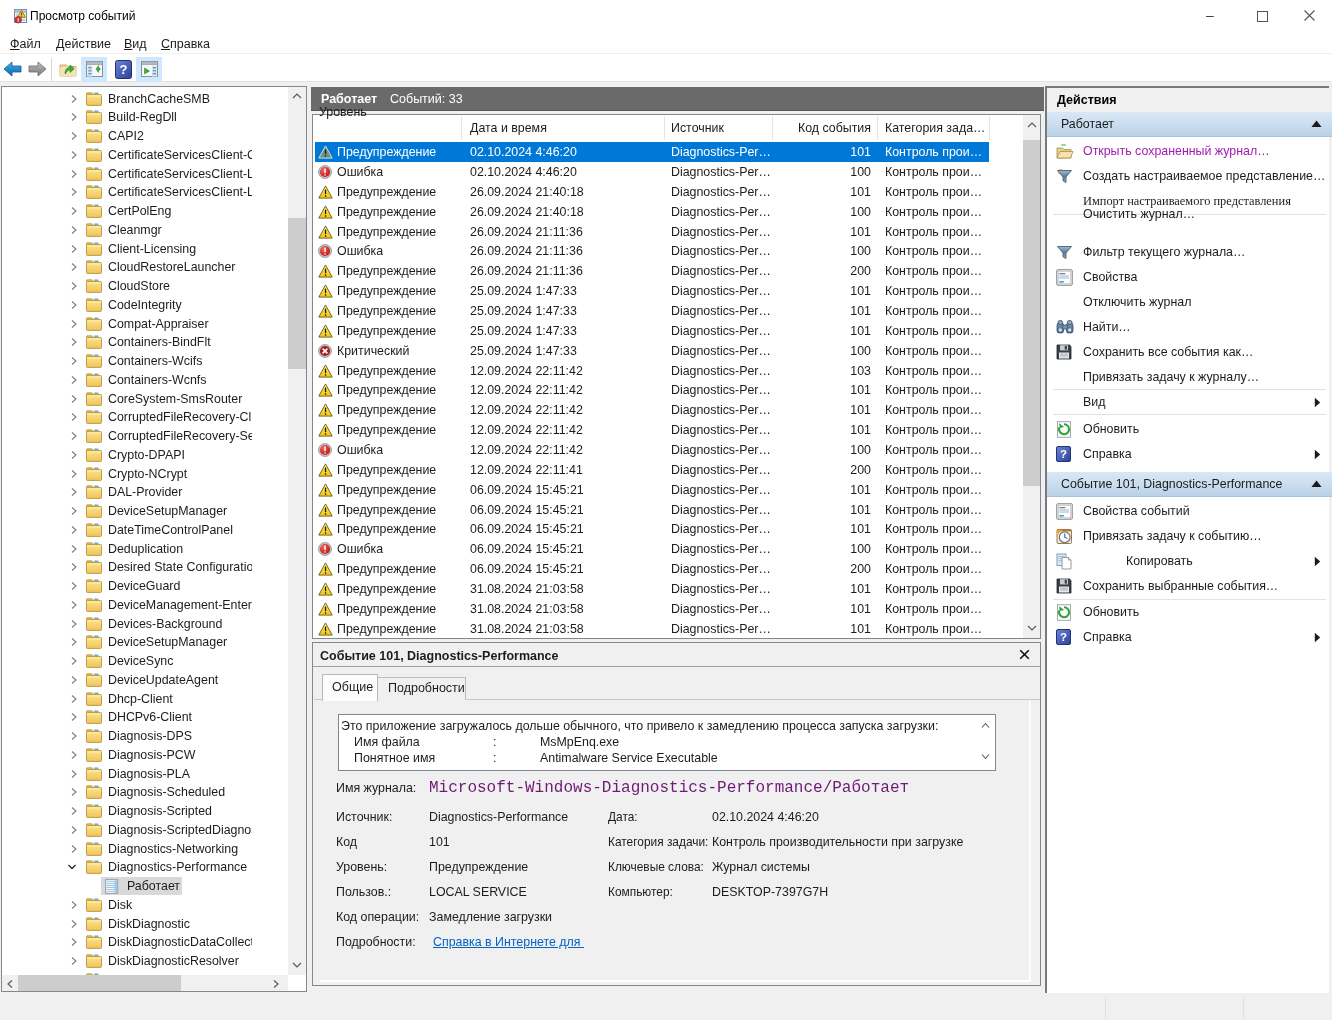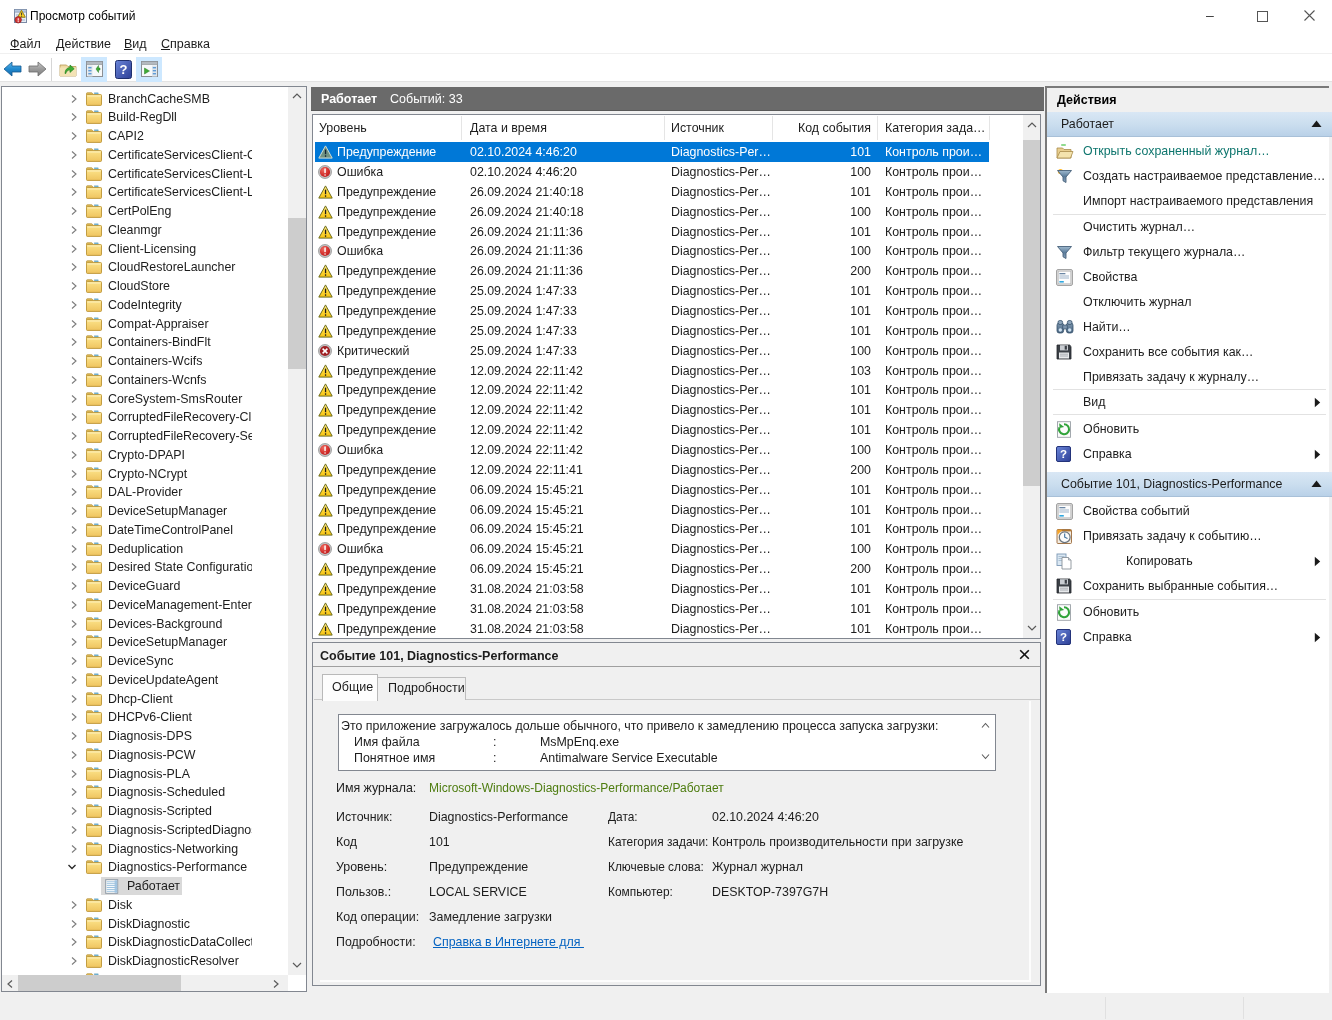--- a/index.html
+++ b/index.html
@@ -614,21 +614,21 @@
 <div class="ab" style="left:18px;top:975px;width:163px;height:16px;background:#cdcdcd;"></div>
 <div class="ab" style="left:311px;top:87px;width:733px;height:24px;background:#6a6a6a;border-bottom:1px solid #585858;box-sizing:border-box;"></div>
 <div class="tx" style="left:321px;top:91px;font-size:12.5px;color:#fff;font-weight:bold;">Работает</div>
 <div class="tx" style="left:390px;top:91px;font-size:12.5px;color:#fff;font-weight:normal;">Событий: 33</div>
 <div class="ab" style="left:312px;top:114px;width:729px;height:525px;background:#fff;border:1px solid #828790;box-sizing:border-box;"></div>
 <div class="ab" style="left:461px;top:116px;width:1px;height:24px;background:#e5e5e5;"></div>
 <div class="ab" style="left:664px;top:116px;width:1px;height:24px;background:#e5e5e5;"></div>
 <div class="ab" style="left:772px;top:116px;width:1px;height:24px;background:#e5e5e5;"></div>
 <div class="ab" style="left:877px;top:116px;width:1px;height:24px;background:#e5e5e5;"></div>
 <div class="ab" style="left:989px;top:116px;width:1px;height:24px;background:#e5e5e5;"></div>
-<div class="tx" style="left:319px;top:120px;font-size:12.4px;color:#1c1c1c;font-weight:normal;">Уровень</div>
+<div class="tx" style="left:319px;top:104px;font-size:12.4px;color:#1c1c1c;font-weight:normal;">Уровень</div>
 <div class="tx" style="left:470px;top:120px;font-size:12.4px;color:#1c1c1c;font-weight:normal;">Дата и время</div>
 <div class="tx" style="left:671px;top:120px;font-size:12.4px;color:#1c1c1c;font-weight:normal;">Источник</div>
 <div class="tx" style="left:772px;top:120px;width:99px;text-align:right;font-size:12.4px;">Код события</div>
 <div class="tx" style="left:885px;top:120px;font-size:12.4px;color:#1c1c1c;font-weight:normal;">Категория зада…</div>
 <div class="ab" style="left:315px;top:142.3px;width:674px;height:19.85px;background:#0078d7;"></div>
 <svg class="ab" style="left:318px;top:145.225px" width="15" height="14" viewBox="0 0 15 14">
       <path d="M7.5 0.9 L14.2 13.1 L0.8 13.1 Z" fill="#6f9282" stroke="#cfdcd4" stroke-width="1"></path>
       <rect x="6.9" y="4.6" width="1.3" height="4.6" fill="#123"></rect>
       <rect x="6.9" y="10.3" width="1.3" height="1.5" fill="#123"></rect>
     </svg>
@@ -908,33 +908,33 @@
 <div class="tx" style="left:354px;top:750px;font-size:12.4px;color:#1c1c1c;font-weight:normal;">Понятное имя</div>
 <div class="tx" style="left:493px;top:750px;font-size:12.4px;color:#1c1c1c;font-weight:normal;">:</div>
 <div class="tx" style="left:540px;top:750px;font-size:12.4px;color:#1c1c1c;font-weight:normal;">Antimalware Service Executable</div>
 <svg class="ab" style="left:981px;top:722px" width="9" height="7" viewBox="0 0 9 7">
       <path d="M1 5.5 L4.5 1.5 L8 5.5" fill="none" stroke="#5a5a5a" stroke-width="1.1"></path>
     </svg>
 <svg class="ab" style="left:981px;top:753px" width="9" height="7" viewBox="0 0 9 7">
       <path d="M1 1.5 L4.5 5.5 L8 1.5" fill="none" stroke="#5a5a5a" stroke-width="1.1"></path>
     </svg>
 <div class="tx" style="left:336px;top:780px;font-size:12.4px;color:#1c1c1c;font-weight:normal;">Имя журнала:</div>
-<div class="tx" style="left:429px;top:780px;font-size:12px;color:#4d7c0f;font-weight:normal;">Microsoft-Windows-Diagnostics-Performance/Работает</div>
+<div class="tx" style="left:429px;top:780px;font-size:16px;color:#701a75;font-weight:normal;font-family:Liberation Mono, monospace;">Microsoft-Windows-Diagnostics-Performance/Работает</div>
 <div class="tx" style="left:336px;top:809px;font-size:12.4px;color:#1c1c1c;font-weight:normal;">Источник:</div>
 <div class="tx" style="left:429px;top:809px;font-size:12.4px;color:#1c1c1c;font-weight:normal;">Diagnostics-Performance</div>
 <div class="tx" style="left:608px;top:809px;font-size:11.9px;color:#1c1c1c;font-weight:normal;">Дата:</div>
 <div class="tx" style="left:712px;top:809px;font-size:12.4px;color:#1c1c1c;font-weight:normal;">02.10.2024 4:46:20</div>
 <div class="tx" style="left:336px;top:834px;font-size:12.4px;color:#1c1c1c;font-weight:normal;">Код</div>
 <div class="tx" style="left:429px;top:834px;font-size:12.4px;color:#1c1c1c;font-weight:normal;">101</div>
 <div class="tx" style="left:608px;top:834px;font-size:11.9px;color:#1c1c1c;font-weight:normal;">Категория задачи:</div>
 <div class="tx" style="left:712px;top:834px;font-size:12.4px;color:#1c1c1c;font-weight:normal;">Контроль производительности при загрузке</div>
 <div class="tx" style="left:336px;top:859px;font-size:12.4px;color:#1c1c1c;font-weight:normal;">Уровень:</div>
 <div class="tx" style="left:429px;top:859px;font-size:12.4px;color:#1c1c1c;font-weight:normal;">Предупреждение</div>
 <div class="tx" style="left:608px;top:859px;font-size:11.9px;color:#1c1c1c;font-weight:normal;">Ключевые слова:</div>
-<div class="tx" style="left:712px;top:859px;font-size:12.4px;color:#1c1c1c;font-weight:normal;">Журнал журнал</div>
+<div class="tx" style="left:712px;top:859px;font-size:12.4px;color:#1c1c1c;font-weight:normal;">Журнал системы</div>
 <div class="tx" style="left:336px;top:884px;font-size:12.4px;color:#1c1c1c;font-weight:normal;">Пользов.:</div>
 <div class="tx" style="left:429px;top:884px;font-size:12.4px;color:#1c1c1c;font-weight:normal;">LOCAL SERVICE</div>
 <div class="tx" style="left:608px;top:884px;font-size:11.9px;color:#1c1c1c;font-weight:normal;">Компьютер:</div>
 <div class="tx" style="left:712px;top:884px;font-size:12.4px;color:#1c1c1c;font-weight:normal;">DESKTOP-7397G7H</div>
 <div class="tx" style="left:336px;top:909px;font-size:12.4px;color:#1c1c1c;font-weight:normal;">Код операции:</div>
 <div class="tx" style="left:429px;top:909px;font-size:12.4px;color:#1c1c1c;font-weight:normal;">Замедление загрузки</div>
 <div class="ab" style="left:1029px;top:701px;width:2px;height:281px;background:#fdfdfd;"></div>
 <div class="ab" style="left:320px;top:980px;width:711px;height:2px;background:#fdfdfd;"></div>
 <div class="tx" style="left:336px;top:934px;font-size:12.4px;color:#1c1c1c;font-weight:normal;">Подробности:</div>
 <div class="tx" style="left:433px;top:934px;font-size:12.4px;color:#0563c1;font-weight:normal;text-decoration:underline;">Справка в Интернете для&nbsp;</div>
@@ -964,29 +964,29 @@
 <div class="ab" style="left:1047px;top:112px;width:285px;height:25px;background:linear-gradient(180deg,#d9e7f5 0%,#cbdeef 50%,#b9d1e8 100%);border-bottom:1px solid #a8c0d8;box-sizing:border-box;"></div>
 <div class="tx" style="left:1061px;top:116px;font-size:12.4px;color:#1c1c1c;font-weight:normal;">Работает</div>
 <svg class="ab" style="left:1311px;top:120px" width="11" height="8" viewBox="0 0 11 8">
       <path d="M5.5 0.5 L10.5 7 L0.5 7 Z" fill="#1a1a1a"></path>
     </svg>
 <svg class="ab" style="left:1056px;top:142.5px" width="18" height="18" viewBox="0 0 18 18">
       <rect x="5" y="1.2" width="5" height="1.6" rx="0.8" fill="#6cd06c"></rect>
       <path d="M1 5 L1 15 L15 15 L15 6.5 L8 6.5 L6.6 5 Z" fill="#e9cf8f" stroke="#a88c4a" stroke-width="0.8"></path>
       <path d="M1 15 L4 8.5 L17 8.5 L14.5 15 Z" fill="#f4e3ad" stroke="#a88c4a" stroke-width="0.8"></path>
     </svg>
-<div class="tx" style="left:1083px;top:143px;font-size:12.4px;color:#0f766e;font-weight:normal;">Открыть сохраненный журнал…</div>
+<div class="tx" style="left:1083px;top:143px;font-size:12.4px;color:#a21caf;font-weight:normal;">Открыть сохраненный журнал…</div>
 <svg class="ab" style="left:1056px;top:167.5px" width="17" height="17" viewBox="0 0 17 17">
       <circle cx="4.5" cy="3.5" r="2.6" fill="#ffb727"></circle>
       <path d="M1.5 2.5 L15.5 2.5 L10 9 L10 14.5 L7 12.8 L7 9 Z" fill="url(#fun)" stroke="#47617a" stroke-width="0.9"></path>
     </svg>
 <div class="tx" style="left:1083px;top:168px;font-size:12.4px;color:#1c1c1c;font-weight:normal;">Создать настраиваемое представление…</div>
-<div class="tx" style="left:1083px;top:193px;font-size:12.4px;color:#1c1c1c;font-weight:normal;">Импорт настраиваемого представления</div>
+<div class="tx" style="left:1083px;top:193px;font-size:12.4px;color:#1c1c1c;font-weight:normal;font-family:Liberation Serif, serif;">Импорт настраиваемого представления</div>
 <div class="ab" style="left:1053px;top:213.5px;width:273px;height:1px;background:#e2e2e2;"></div>
-<div class="tx" style="left:1083px;top:219px;font-size:12.4px;color:#1c1c1c;font-weight:normal;">Очистить журнал…</div>
+<div class="tx" style="left:1083px;top:206px;font-size:12.4px;color:#1c1c1c;font-weight:normal;">Очистить журнал…</div>
 <svg class="ab" style="left:1056px;top:243.5px" width="17" height="17" viewBox="0 0 17 17">
       <path d="M1.5 2.5 L15.5 2.5 L10 9 L10 14.5 L7 12.8 L7 9 Z" fill="url(#fun)" stroke="#47617a" stroke-width="0.9"></path>
     </svg>
 <div class="tx" style="left:1083px;top:244px;font-size:12.4px;color:#1c1c1c;font-weight:normal;">Фильтр текущего журнала…</div>
 <svg class="ab" style="left:1056px;top:268.5px" width="17" height="17" viewBox="0 0 17 17">
       <rect x="0.7" y="0.7" width="15.6" height="15.6" rx="1" fill="#e8e8e8" stroke="#8f8f8f"></rect>
       <rect x="2.2" y="2.2" width="12.6" height="12.6" fill="#fdfdfd" stroke="#b5b5b5" stroke-width="0.7"></rect>
       <rect x="3.4" y="4" width="6" height="1.3" fill="#6b87a5"></rect>
       <rect x="3.4" y="6.5" width="9.6" height="1" fill="#9db4c9"></rect>
       <rect x="3.4" y="8.5" width="9.6" height="1" fill="#9db4c9"></rect>

